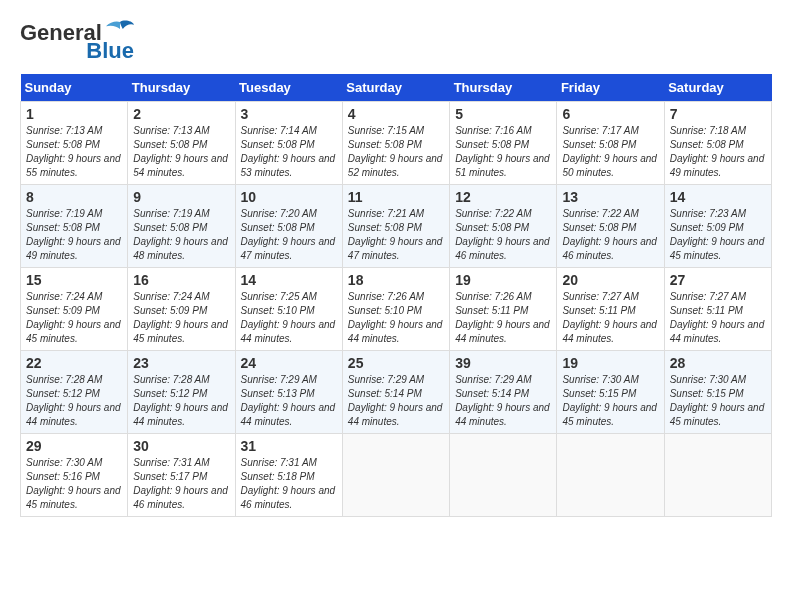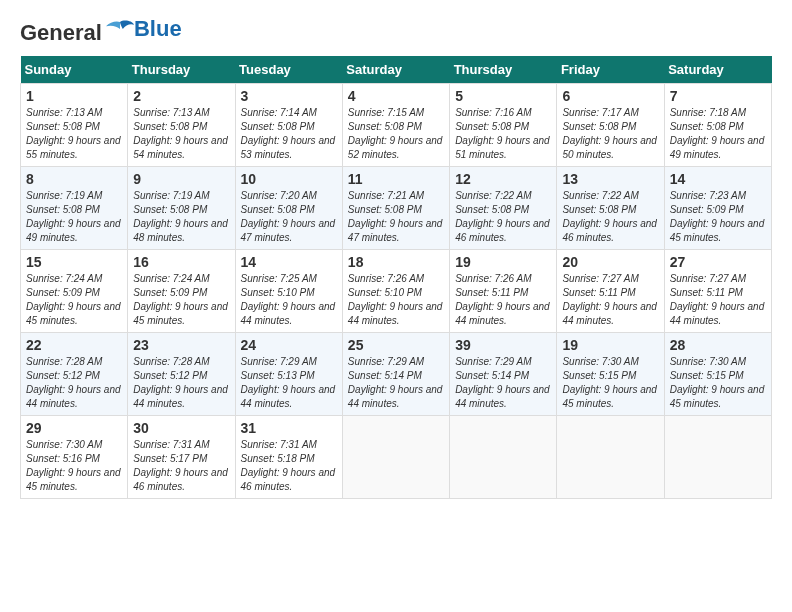--- a/index.html
+++ b/index.html
@@ -11,22 +11,22 @@
       padding: 20px;
     }
     .header {
       display: flex;
       justify-content: space-between;
       align-items: flex-start;
       margin-bottom: 10px;
     }
     .logo {
       display: flex;
-      flex-direction: row;
-      align-items: center;
+      flex-direction: column;
+      align-items: flex-end;
     }
     .logo-bird {
       width: 28px;
       height: 20px;
       margin-left: 48px;
       margin-top: -18px;
     }
     .title-block {
       text-align: right;
     }
@@ -38,21 +38,21 @@
     .subtitle {
       font-size: 16px;
       color: #555;
     }
     table {
       width: 100%;
       border-collapse: collapse;
       font-size: 11px;
     }
     th {
-      background-color: #0f766e;
+      background-color: #1d4ed8;
       color: white;
       padding: 6px 4px;
       text-align: left;
       font-size: 13px;
       font-weight: bold;
     }
     td {
       border: 1px solid #ddd;
       padding: 4px 5px;
       vertical-align: top;

